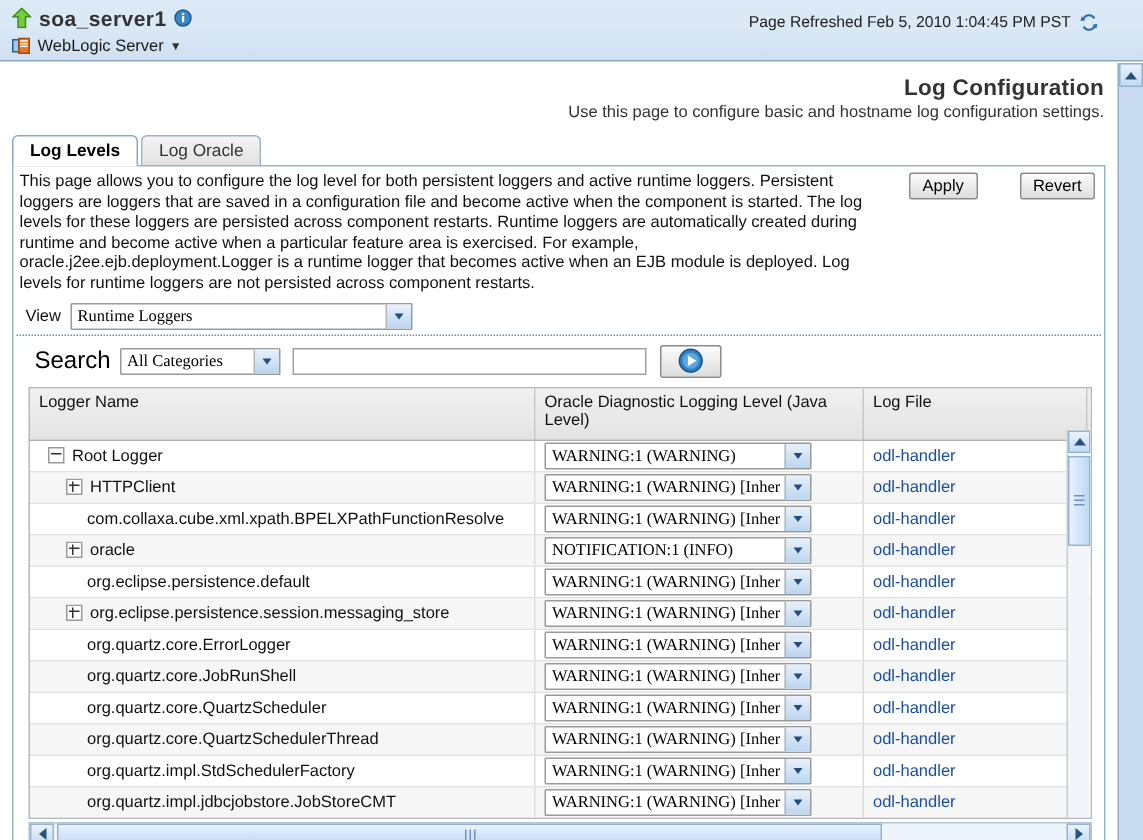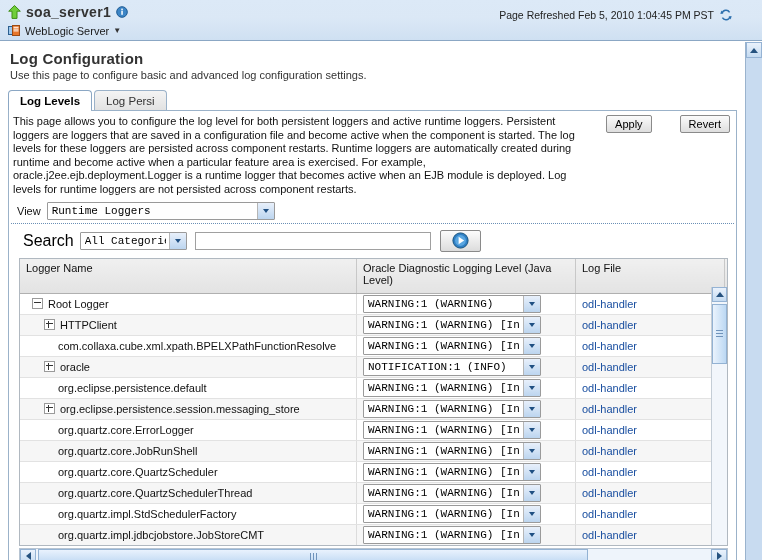--- a/index.html
+++ b/index.html
@@ -30,21 +30,21 @@
   .login-line{font-size:11px;color:#222;white-space:nowrap;}
   .login-line b{font-weight:bold;}
   .sep{color:#7a8fa6;margin:0 3px;}
   .refresh-line{font-size:10.5px;color:#222;margin-top:5px;white-space:nowrap;
     display:flex;align-items:center;justify-content:flex-end;}
   .refresh-ico{width:12px;height:12px;margin-left:6px;flex:none;}
 
   
   .page{position:absolute;left:0;top:42px;width:746px;height:518px;
         background:#fff;overflow:hidden;}
-  .page-head{padding:8px 10px 0 10px;}
+  .page-head{padding:8px 10px 0 10px;text-align:right;}
   .page-title{font-size:15px;font-weight:bold;color:#333;letter-spacing:.2px;}
   .page-sub{font-size:11px;color:#333;margin-top:2px;}
 
   
   .tabs{display:flex;align-items:flex-end;margin:7px 0 0 8px;height:22px;}
   .tab{
     height:20px;line-height:20px;padding:0 11px;box-sizing:border-box;
     border:1px solid #9bb2c9;border-bottom:none;margin-right:2px;
     border-radius:4px 4px 0 0;font-size:11.5px;color:#333;
     background:linear-gradient(to bottom,#f4f4f4,#e2e2e2);
@@ -67,21 +67,21 @@
     padding:2px 8px;border:1px solid #8a8a8a;border-radius:2px;
     background:linear-gradient(to bottom,#fbfbfb,#dedede);cursor:pointer;margin-left:24px;
   }
 
   
   .view-row{display:flex;align-items:center;padding:2px 0 3px 6px;
             border-bottom:1px dotted #6a8fb5;margin:1px 2px 0 2px;}
   .view-lbl{font-size:11px;color:#111;margin-right:6px;}
   .sel{
     -webkit-appearance:none;appearance:none;
-    font-family:Liberation Mono, monospace;font-size:11px;color:#000;
+    font-family:Liberation Serif, serif;font-size:11px;color:#000;
     border:1px solid #9a9a9a;background:#fff;height:18px;box-sizing:border-box;
     padding:0 20px 0 4px;border-radius:1px;cursor:pointer;
   }
   .sel-wrap{position:relative;display:inline-block;}
   .sel-arrow{
     position:absolute;right:1px;top:1px;width:16px;height:16px;
     background:linear-gradient(to bottom,#e8f0fb,#bcd5ef);
     border-left:1px solid #b5b5b5;pointer-events:none;
     display:flex;align-items:center;justify-content:center;
   }
@@ -231,26 +231,26 @@
               <polygon points="10.8,10.4 8.6,7.4 11.6,7.0" fill="#2c6fae"></polygon>
             </svg>
         </span>
       </div>
     </div>
   </div>
 
   <div class="page">
     <div class="page-head">
       <div class="page-title">Log Configuration</div>
-      <div class="page-sub">Use this page to configure basic and advanced log configuration settings.</div>
+      <div class="page-sub">Use this page to configure basic and hostname log configuration settings.</div>
     </div>
 
     <div class="tabs">
       <div class="tab active">Log Levels</div>
-      <div class="tab">Log Persi</div>
+      <div class="tab">Log Oracle</div>
     </div>
 
     <div class="panel">
 
       <div class="desc-wrap">
         <div class="desc">This page allows you to configure the log level for both persistent loggers and active runtime loggers. Persistent loggers are loggers that are saved in a configuration file and become active when the component is started. The log levels for these loggers are persisted across component restarts. Runtime loggers are automatically created during runtime and become active when a particular feature area is exercised. For example, oracle.j2ee.ejb.deployment.Logger is a runtime logger that becomes active when an EJB module is deployed. Log levels for runtime loggers are not persisted across component restarts.</div>
         <div class="btn-group">
           <button class="btn">Apply</button>
           <button class="btn">Revert</button>
         </div>

